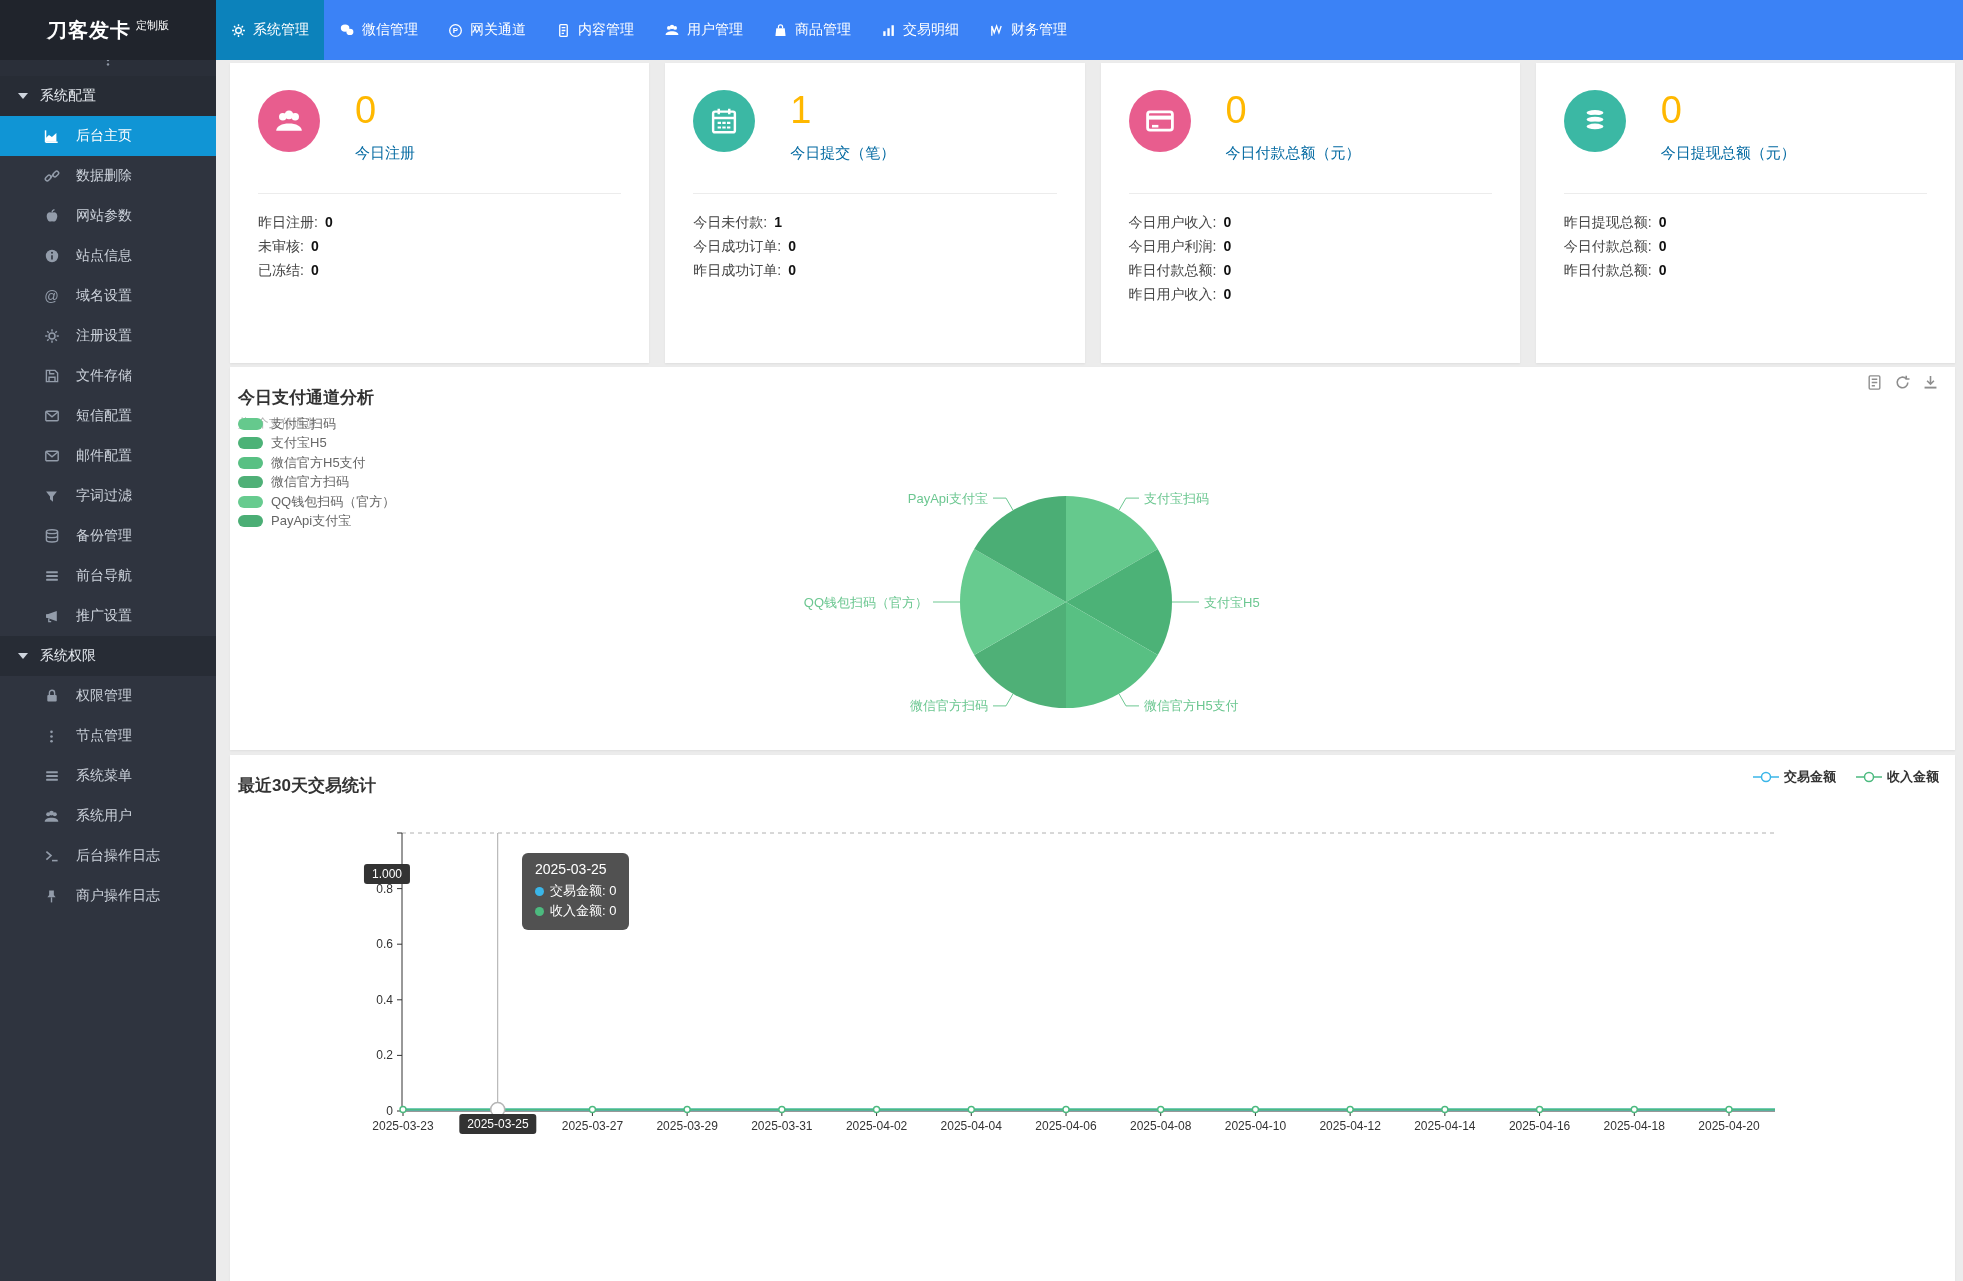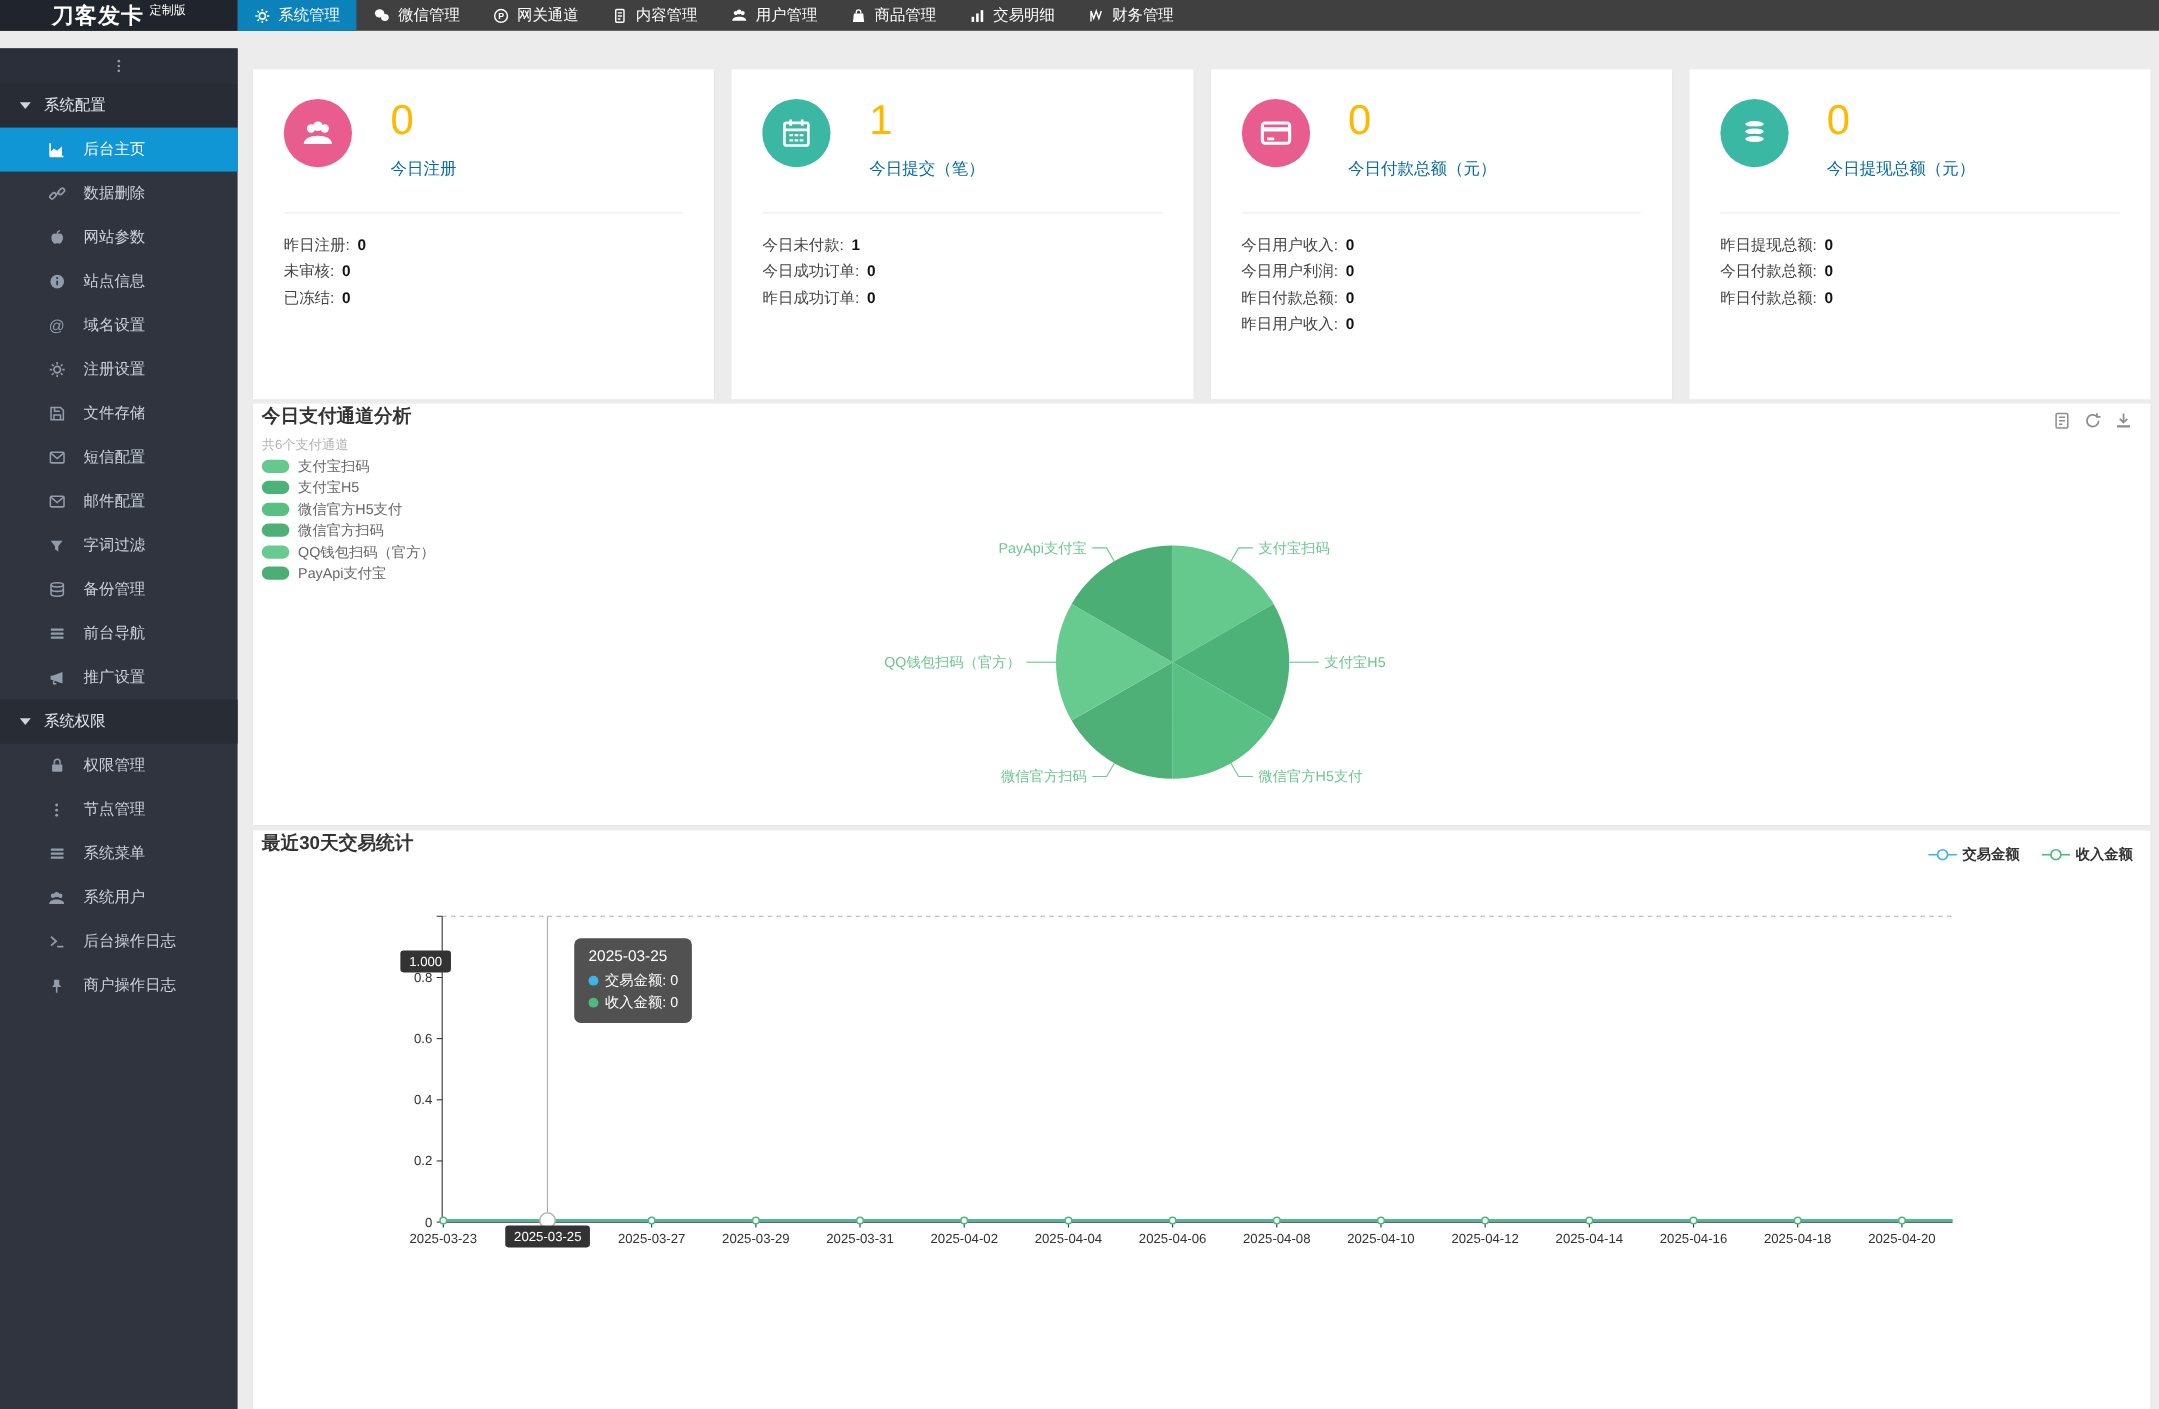--- a/index.html
+++ b/index.html
@@ -1,20 +1,20 @@
 <!DOCTYPE html>
 <html><head>
 <meta charset="utf-8">
 <style>
   * { margin:0; padding:0; box-sizing:border-box; }
   html,body { width:1963px; height:1281px; overflow:hidden; background:#ececec;
     font-family:"Liberation Sans","DejaVu Sans",sans-serif; }
 
   
-  .topbar { position:absolute; left:0; top:0; width:1963px; height:28px; background:#404040;
+  .topbar { position:absolute; left:0; top:0; width:1963px; height:60px; background:#3b82f6;
     display:flex; align-items:stretch; z-index:30;text-align:right; }
   .logo { width:216px; background:#20242c; color:#fff; display:flex; align-items:center;
     justify-content:center; flex:0 0 216px; }
   .logo-main { font-size:20px; font-weight:bold; letter-spacing:1px; }
   .logo-badge { font-size:11px; margin-left:5px; margin-top:-10px; }
   .topnav { display:flex; align-items:stretch; }
   .nav-item { display:flex; align-items:center; gap:7px; padding:0 15px; color:#fff;
     font-size:14px; cursor:pointer; text-decoration:none; }
   .nav-item.active { background:#0c82bb; }
   .nav-item svg, .tr-link svg { display:block; }
@@ -51,21 +51,21 @@
   .card-lbl { font-size:15px; color:#0369a1; margin-top:14px; white-space:nowrap; }
   .card-div { height:1px; background:#ececec; margin-top:30px; }
   .card-rows { margin-top:16px; }
   .card-row { font-size:14px; color:#444; line-height:24px; }
   .card-row b { color:#111; margin-left:7px; }
 
   
   .panel { position:relative; background:#fff; box-shadow:0 1px 2px rgba(0,0,0,.06); }
   .pie-panel { margin-top:4px; height:383px; }
   .line-panel { margin-top:5px; height:527px; }
-  .panel-head { padding:0 10px 0 8px; }
+  .panel-head { padding:19px 10px 0 8px; }
   .panel-title { font-size:17px; font-weight:bold; color:#333; }
   .panel-sub { font-size:12px; color:#b2b2b2; margin-top:6px; }
   .toolbox { position:absolute; top:7px; right:16px; display:flex; gap:11px; color:#8d8d8d; }
   .tb-ico { width:17px; height:17px; cursor:pointer; }
 
   .pie-legend { position:absolute; left:8px; top:47px; }
   .pl-item { display:flex; align-items:center; height:19.5px; cursor:pointer; }
   .pl-swatch { width:25px; height:12px; border-radius:6px; margin-right:8px; }
   .pl-label { font-size:13px; color:#666; }
 

